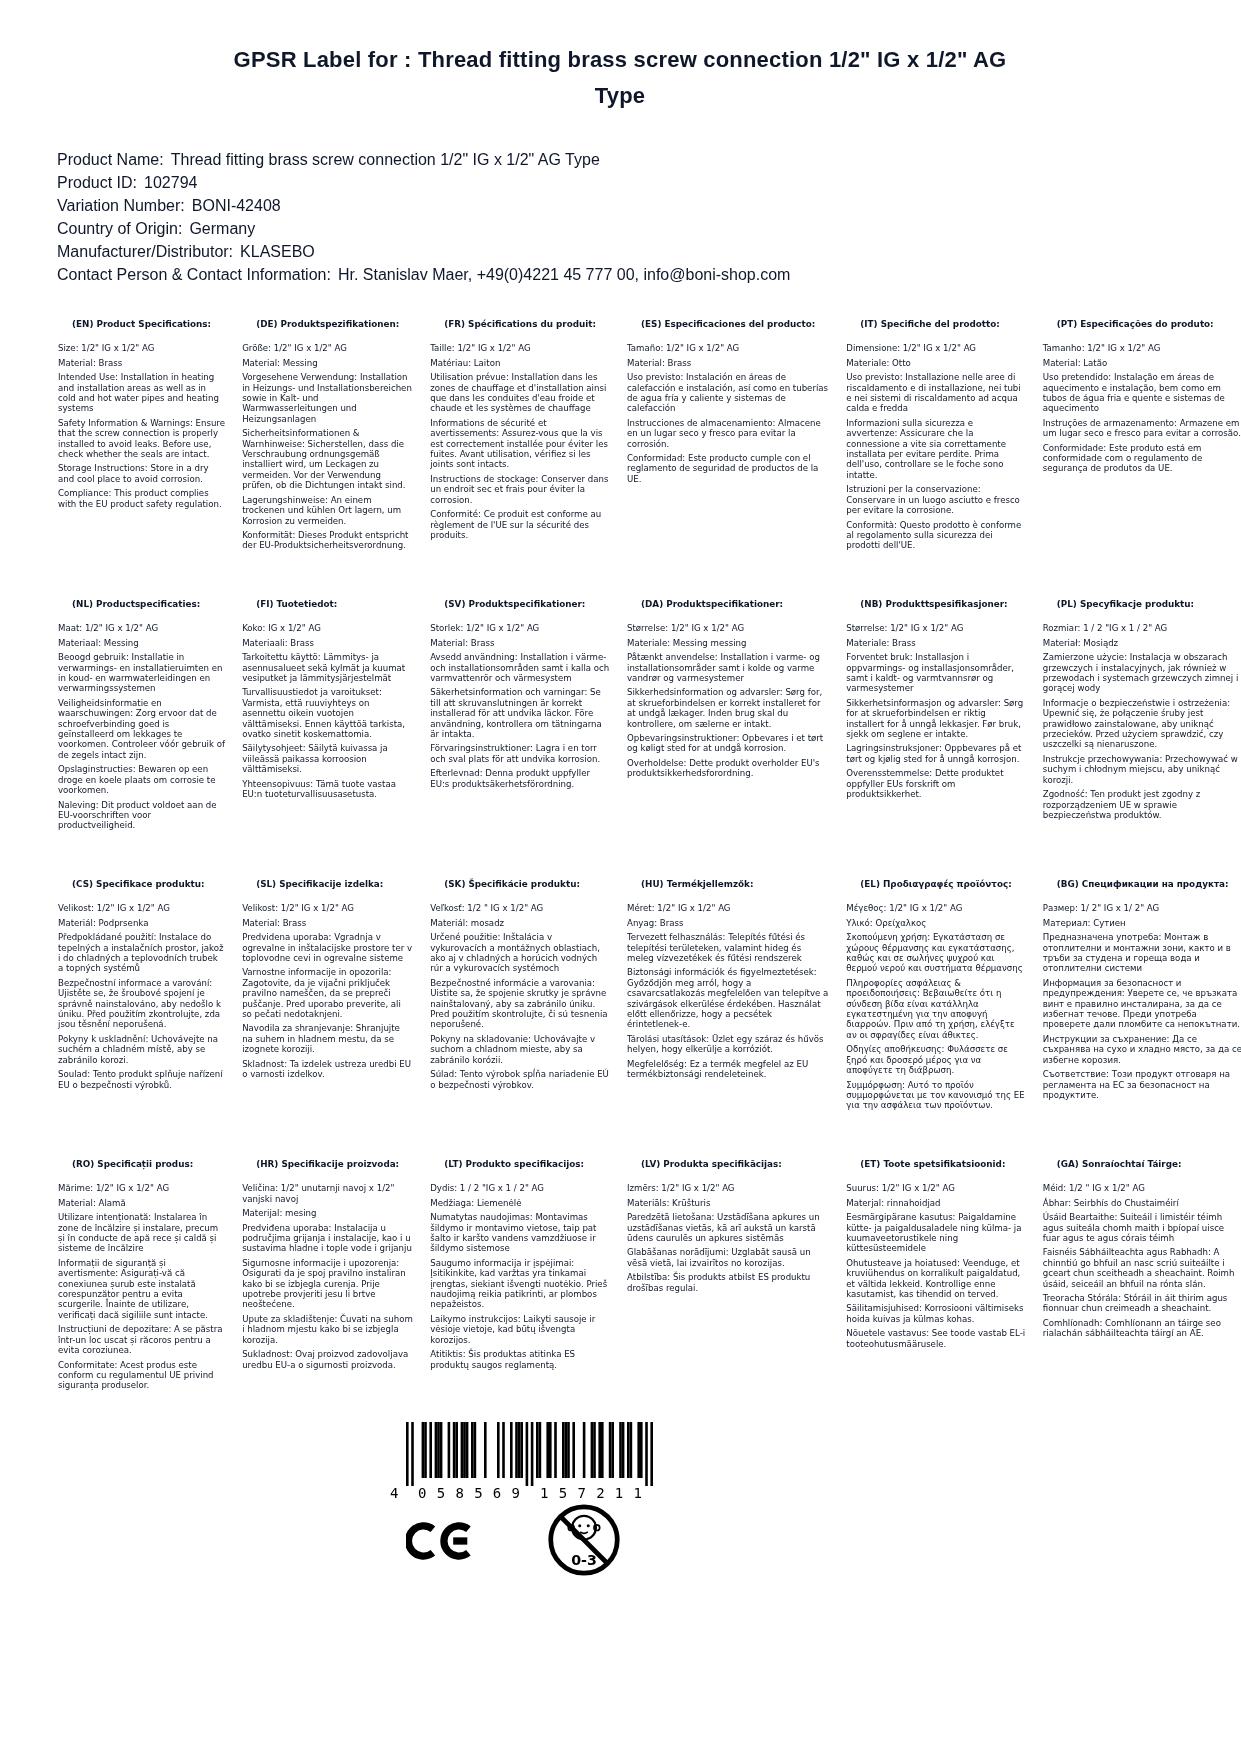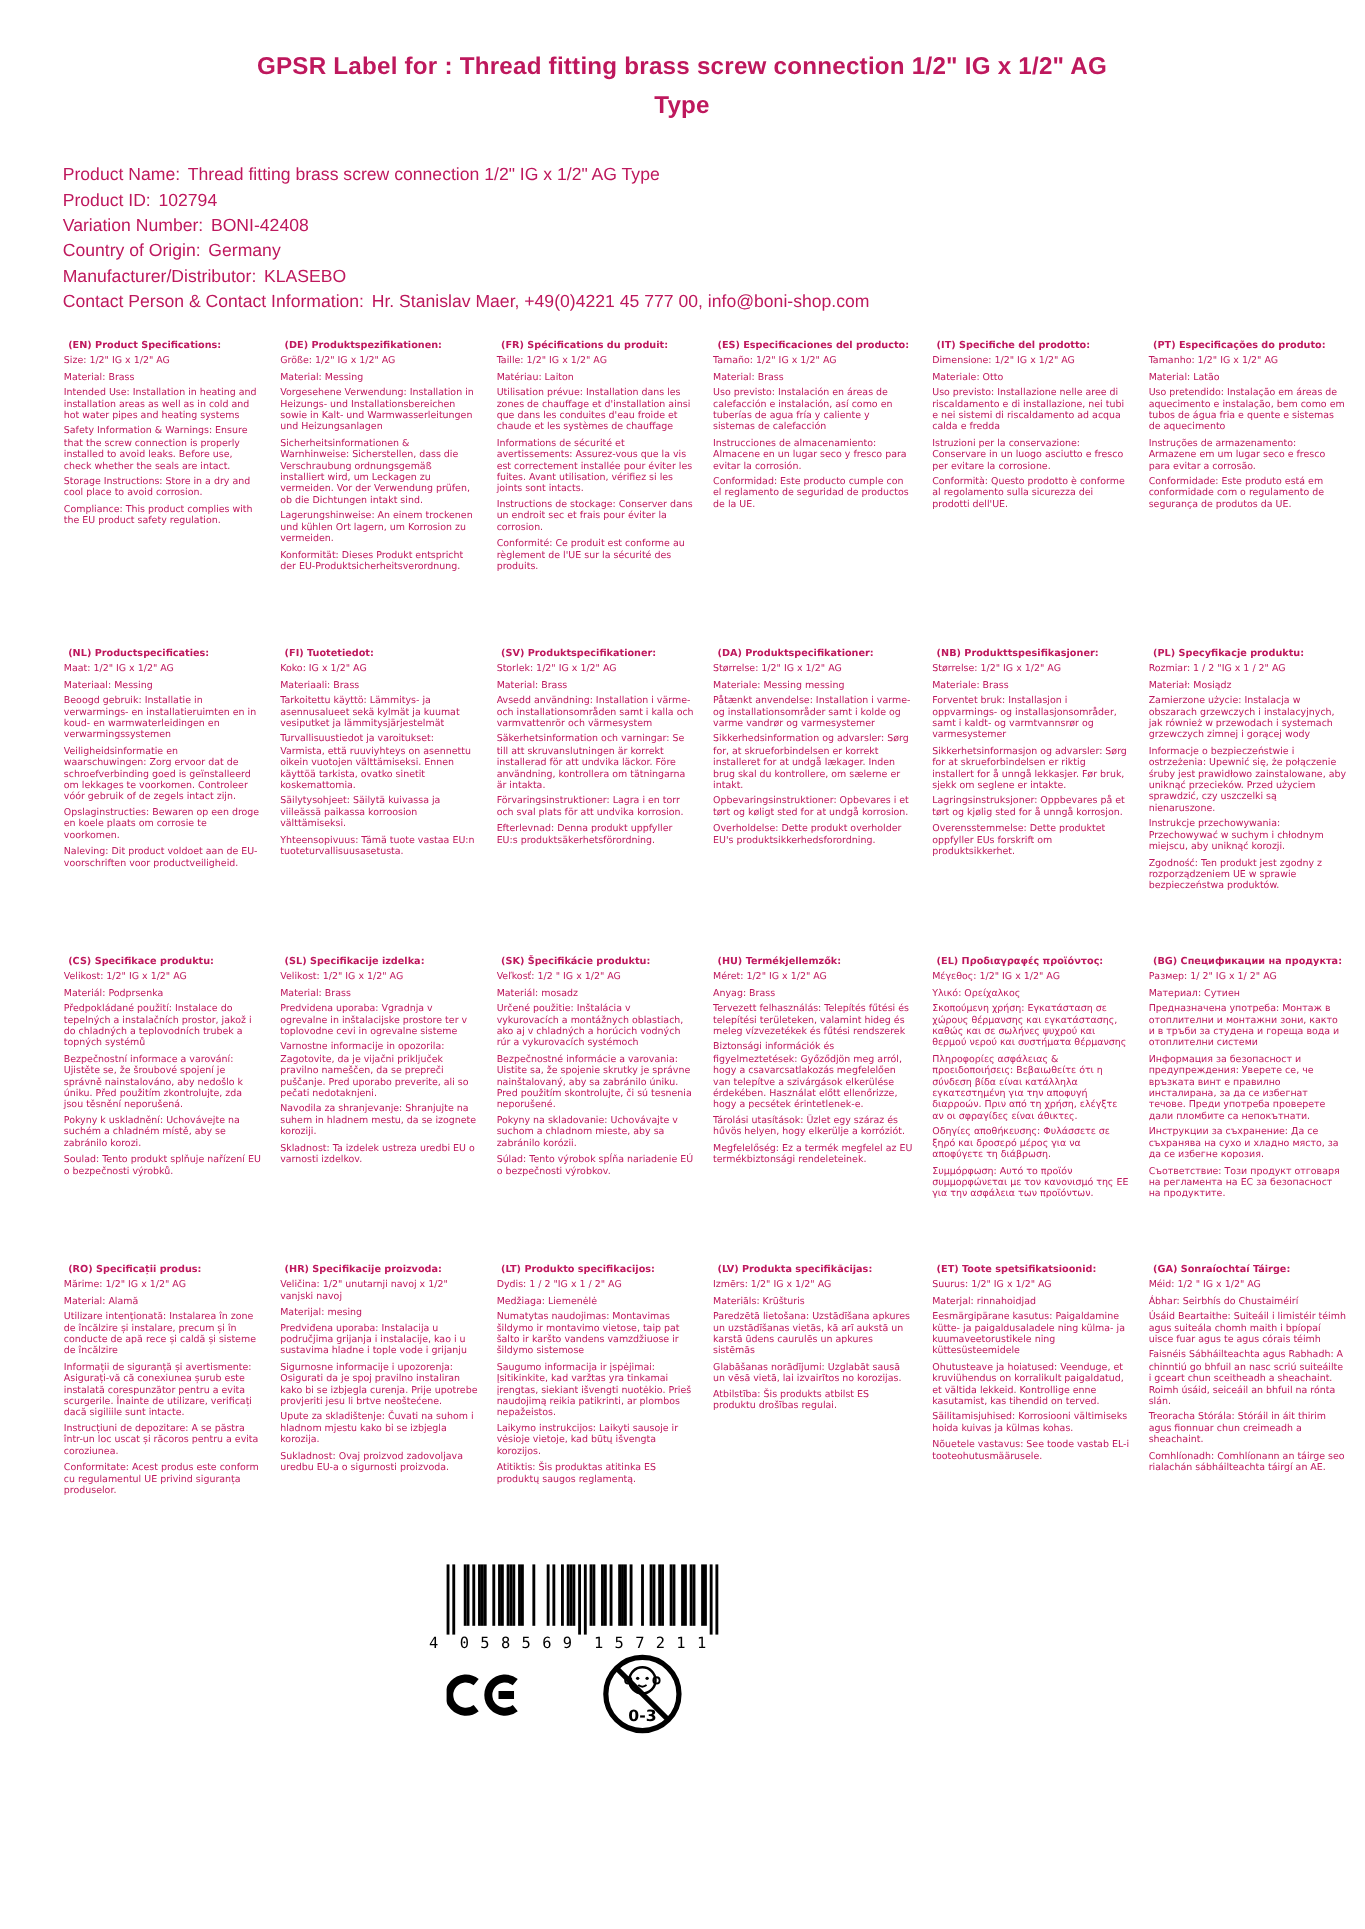--- a/index.html
+++ b/index.html
@@ -1,28 +1,28 @@
 <!DOCTYPE html>
 <html><head>
 <meta charset="utf-8">
 <style>
   html,body{margin:0;padding:0;background:#fff;}
-  .page{position:relative;width:1241px;height:1754px;background:#fff;color:#be185d;
+  .page{position:relative;width:1241px;height:1754px;background:#fff;color:#0f172a;
         font-family:"Liberation Sans",sans-serif;overflow:hidden;}
   .title{position:absolute;top:42px;left:220px;width:800px;text-align:center;
          font-size:22px;font-weight:bold;line-height:36px;letter-spacing:.2px;}
   .product-info{position:absolute;top:148px;left:57px;width:1130px;font-size:16px;}
   .prod-row{line-height:23px;white-space:nowrap;}
   .plabel{font-weight:normal;}
   .pvalue{margin-left:7px;}
   .grid{position:absolute;top:305px;left:58px;width:1166px;display:grid;
         grid-template-columns:repeat(6,1fr);column-gap:17px;grid-auto-rows:280px;
         font-family:"DejaVu Sans",sans-serif;font-size:8.6px;line-height:10.4px;}
   .cell{overflow:visible;}
-  .lhead{font-weight:bold;font-size:8.8px;white-space:nowrap;margin:4px;}
+  .lhead{font-weight:bold;font-size:8.8px;white-space:nowrap;margin:14px;}
   .cell p{margin:4px 0 0 0;overflow-wrap:break-word;}
   .cell p.first{margin-top:0;}
   .barcode-wrap{position:absolute;top:1422px;left:388px;width:280px;height:84px;}
   .bcd{font-family:"DejaVu Sans Mono",monospace;font-size:14px;fill:#000;}
   .ce-wrap{position:absolute;top:1513px;left:406px;width:72px;height:56px;}
   .age-wrap{position:absolute;top:1501px;left:546px;width:76px;height:78px;}
   svg{display:block;}
 </style>
 </head>
 <body>
@@ -74,20 +74,21 @@
         <p>Material: Brass</p>
         <p>Uso previsto: Instalación en áreas de calefacción e instalación, así como en tuberías de agua fría y caliente y sistemas de calefacción</p>
         <p>Instrucciones de almacenamiento: Almacene en un lugar seco y fresco para evitar la corrosión.</p>
         <p>Conformidad: Este producto cumple con el reglamento de seguridad de productos de la UE.</p>
       </div>
       <div class="cell">
         <div class="lhead">(IT) Specifiche del prodotto:</div>
         <p class="first">Dimensione: 1/2" IG x 1/2" AG</p>
         <p>Materiale: Otto</p>
         <p>Uso previsto: Installazione nelle aree di riscaldamento e di installazione, nei tubi e nei sistemi di riscaldamento ad acqua calda e fredda</p>
+        <p>Informazioni sulla sicurezza e avvertenze: Assicurare che la connessione a vite sia correttamente installata per evitare perdite. Prima dell'uso, controllare se le foche sono intatte.</p>
         <p>Istruzioni per la conservazione: Conservare in un luogo asciutto e fresco per evitare la corrosione.</p>
         <p>Conformità: Questo prodotto è conforme al regolamento sulla sicurezza dei prodotti dell'UE.</p>
       </div>
       <div class="cell">
         <div class="lhead">(PT) Especificações do produto:</div>
         <p class="first">Tamanho: 1/2" IG x 1/2" AG</p>
         <p>Material: Latão</p>
         <p>Uso pretendido: Instalação em áreas de aquecimento e instalação, bem como em tubos de água fria e quente e sistemas de aquecimento</p>
         <p>Instruções de armazenamento: Armazene em um lugar seco e fresco para evitar a corrosão.</p>
         <p>Conformidade: Este produto está em conformidade com o regulamento de segurança de produtos da UE.</p>

